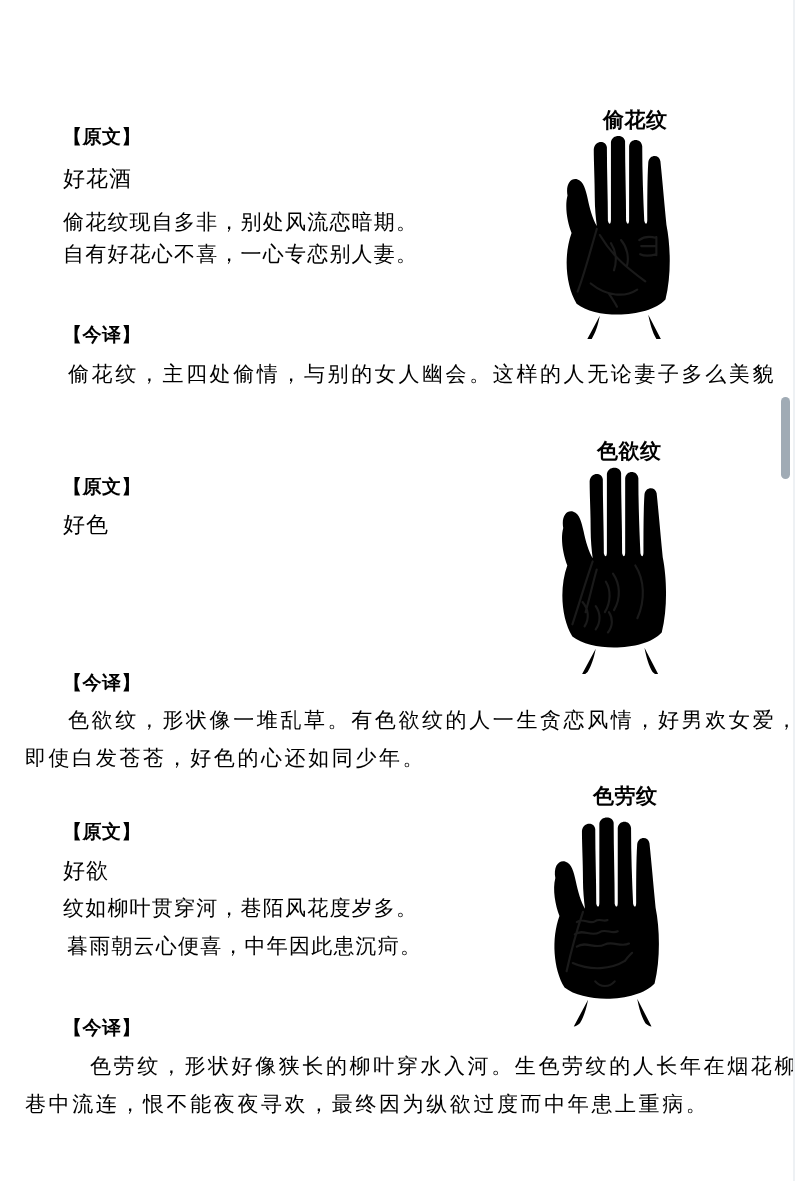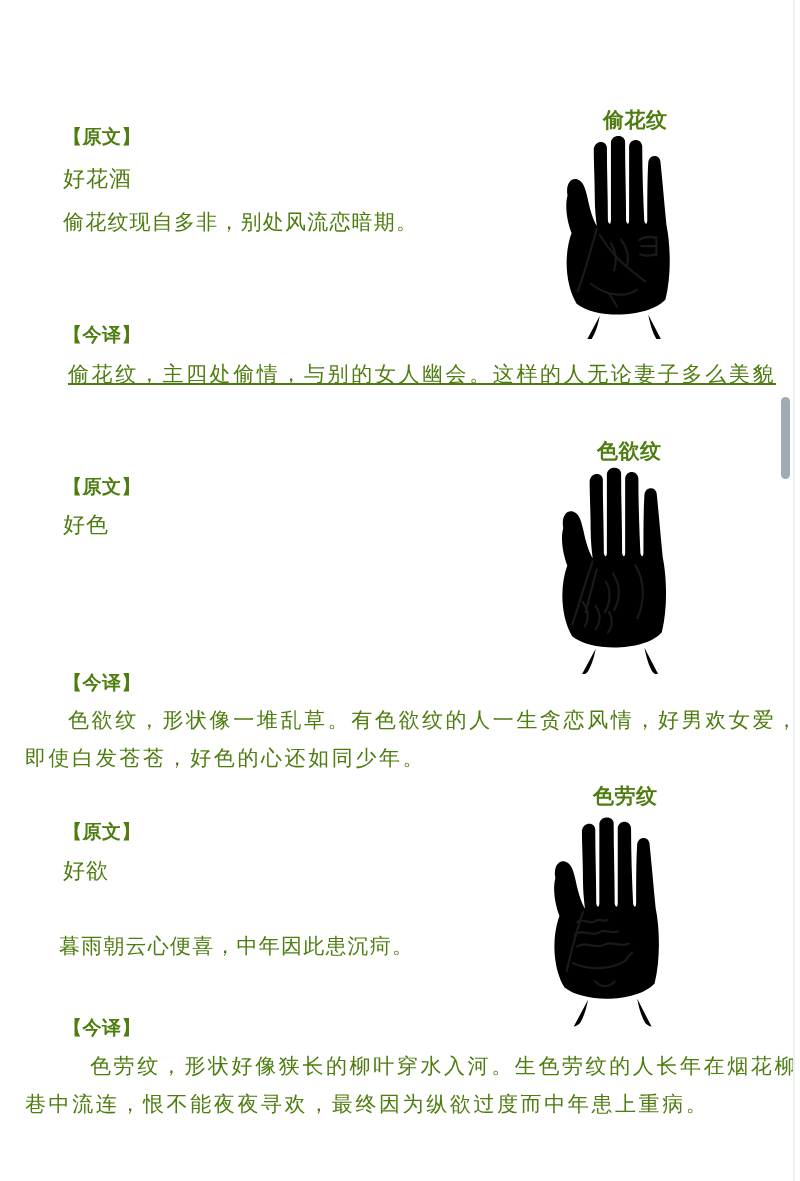--- a/index.html
+++ b/index.html
@@ -1,17 +1,17 @@
 <!DOCTYPE html>
 <html><head>
 <meta charset="utf-8">
 <style>
   * { margin:0; padding:0; box-sizing:border-box; }
   body { width:800px; height:1181px; font-family:"DejaVu Sans", sans-serif; }
-  .page { position:relative; width:800px; height:1181px; background:#ffffff; overflow:hidden; color:#4d7c0f; }
+  .page { position:relative; width:800px; height:1181px; background:#ffffff; overflow:hidden; color:#000000; }
 
   .abs { position:absolute; line-height:1; white-space:nowrap; }
   .hd   { font-size:19px; font-weight:700; letter-spacing:0.5px; }
   .sub  { font-size:22px; font-weight:400; letter-spacing:1px; }
   .poem { font-size:21px; letter-spacing:1.2px; }
   .para { font-size:21px; letter-spacing:2.6px; }
   .fig-label { font-size:21px; font-weight:700; letter-spacing:0.5px; }
 
   svg.hand { position:absolute; }
   svg.hand .palm    { fill:none; stroke:#1a1a1a; stroke-width:2.1px; stroke-linecap:round; }
@@ -40,22 +40,23 @@
     <use href="#hand-outline"></use>
     <use href="#hand-common"></use>
     <g>
       <path class="palm" d="M 44 96 C 38 116 32 140 25 158 M 47 102 C 60 124 76 136 92 148 M 58 110 C 63 118 64 128 61 137 M 68 107 C 74 114 76 124 74 132 M 103 105 C 96 103 90 104 86 107 M 102 113 L 88 113 M 103 121 C 96 123 91 123 87 121 M 103 104 L 103 122 M 38 150 C 54 163 72 164 84 156 M 56 160 C 60 166 62 169 64 173"></path>
     </g>
   </svg>
 
   <div class="abs hd" style="left:63px; top:127px;">【原文】</div>
   <div class="abs sub" style="left:63px; top:168px;">好花酒</div>
   <div class="abs poem" style="left:63px; top:212px;">偷花纹现自多非，别处风流恋暗期。</div>
+  <div class="abs poem" style="left:63px; top:244px;">自有好花心不喜，一心专恋别人妻。</div>
   <div class="abs hd" style="left:63px; top:325px;">【今译】</div>
-  <div class="abs para" style="left:68px; top:364px;text-decoration:underline;">偷花纹，主四处偷情，与别的女人幽会。这样的人无论妻子多么美貌</div>
+  <div class="abs para" style="left:68px; top:364px;">偷花纹，主四处偷情，与别的女人幽会。这样的人无论妻子多么美貌</div>
 
   <div class="abs fig-label" style="left:597px; top:441px;">色欲纹</div>
   <svg class="hand" style="left:548px; top:462px;" width="132" height="212" viewBox="0 0 130 205">
     <use href="#hand-outline"></use>
     <use href="#hand-common"></use>
     <g>
       <path class="palm" d="M 44 96 C 37 116 30 140 24 158 M 48 104 C 44 118 41 132 37 146 M 86 100 C 95 114 96 134 88 152 M 64 108 C 71 118 72 132 65 144 M 57 116 C 62 124 62 136 56 146 M 34 136 C 40 143 41 152 36 160 M 47 140 C 52 147 52 156 47 163 M 60 146 C 64 152 64 160 59 166"></path>
     </g>
   </svg>
 
@@ -69,21 +70,22 @@
   <svg class="hand" style="left:540px; top:806px;" width="133" height="225" viewBox="0 0 130 205">
     <use href="#hand-outline"></use>
     <use href="#hand-common"></use>
     <g>
       <path class="palm" d="M 42 96 C 36 114 30 136 26 154 M 36 106 C 42 101 48 109 54 105 C 58 102 62 106 66 104 M 34 118 C 42 112 50 121 58 116 C 64 112 70 118 76 115 M 36 130 C 45 124 54 133 63 128 C 71 124 79 131 87 127 M 32 146 C 50 154 70 152 83 144 M 90 136 C 87 139 85 141 83 144 M 54 164 C 59 170 68 170 73 164"></path>
     </g>
   </svg>
 
   <div class="abs hd" style="left:63px; top:822px;">【原文】</div>
   <div class="abs sub" style="left:63px; top:860px;">好欲</div>
-  <div class="abs poem" style="left:59px; top:936px;">暮雨朝云心便喜，中年因此患沉疴。</div>
+  <div class="abs poem" style="left:63px; top:898px;">纹如柳叶贯穿河，巷陌风花度岁多。</div>
+  <div class="abs poem" style="left:67px; top:936px;">暮雨朝云心便喜，中年因此患沉疴。</div>
   <div class="abs hd" style="left:63px; top:1018px;">【今译】</div>
   <div class="abs para" style="left:68px; top:1056px;margin-left:22px;">色劳纹，形状好像狭长的柳叶穿水入河。生色劳纹的人长年在烟花柳</div>
   <div class="abs para" style="left:25px; top:1094px;">巷中流连，恨不能夜夜寻欢，最终因为纵欲过度而中年患上重病。</div>
 
   <div class="scroll-track-line"></div>
   <div class="scroll-thumb"></div>
 
 </div>
 
 </body></html>

